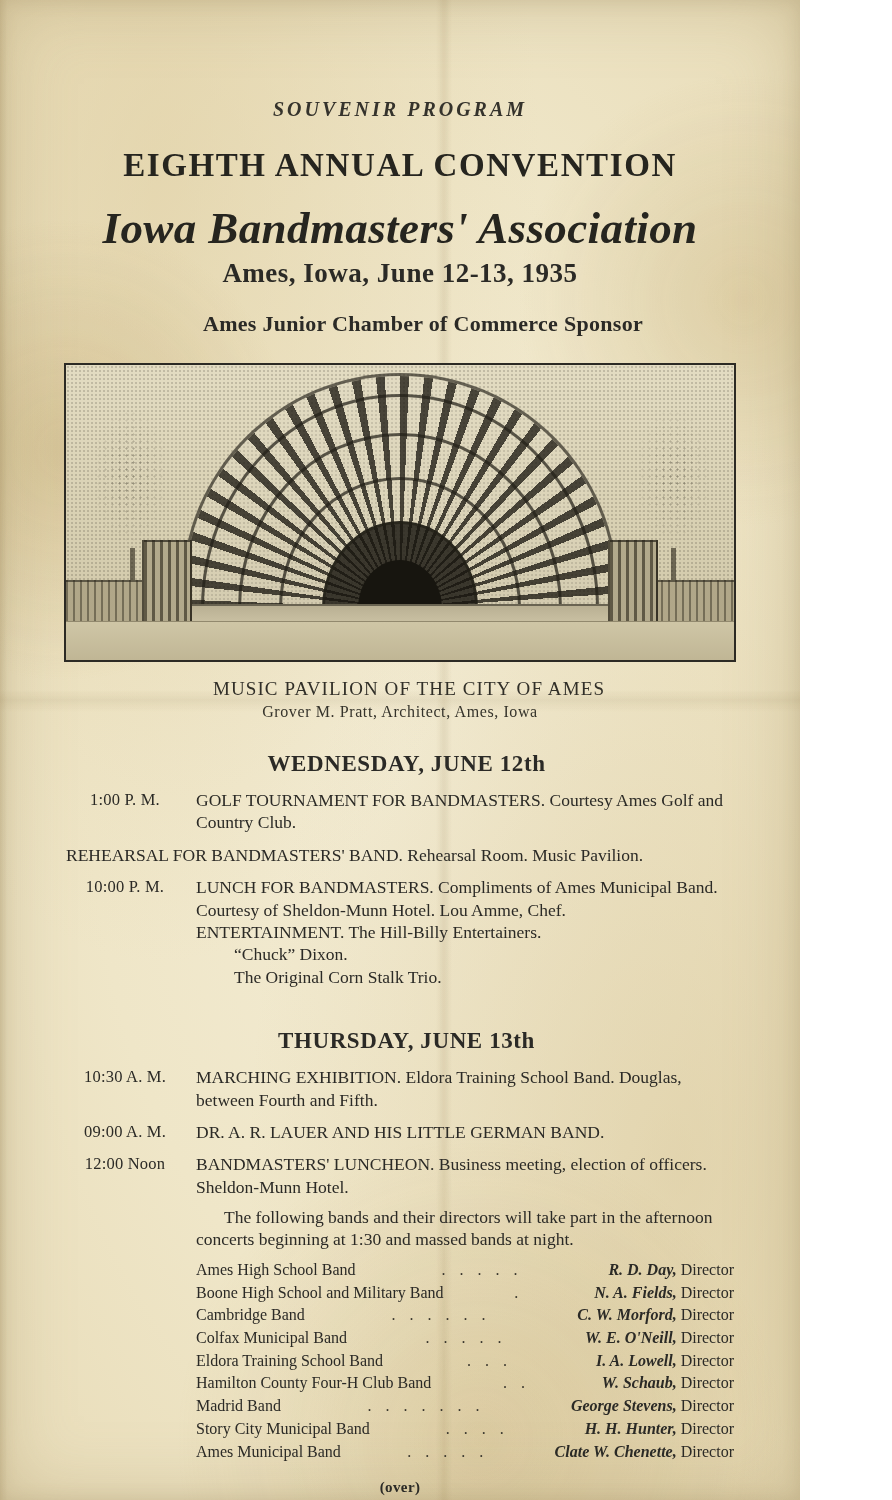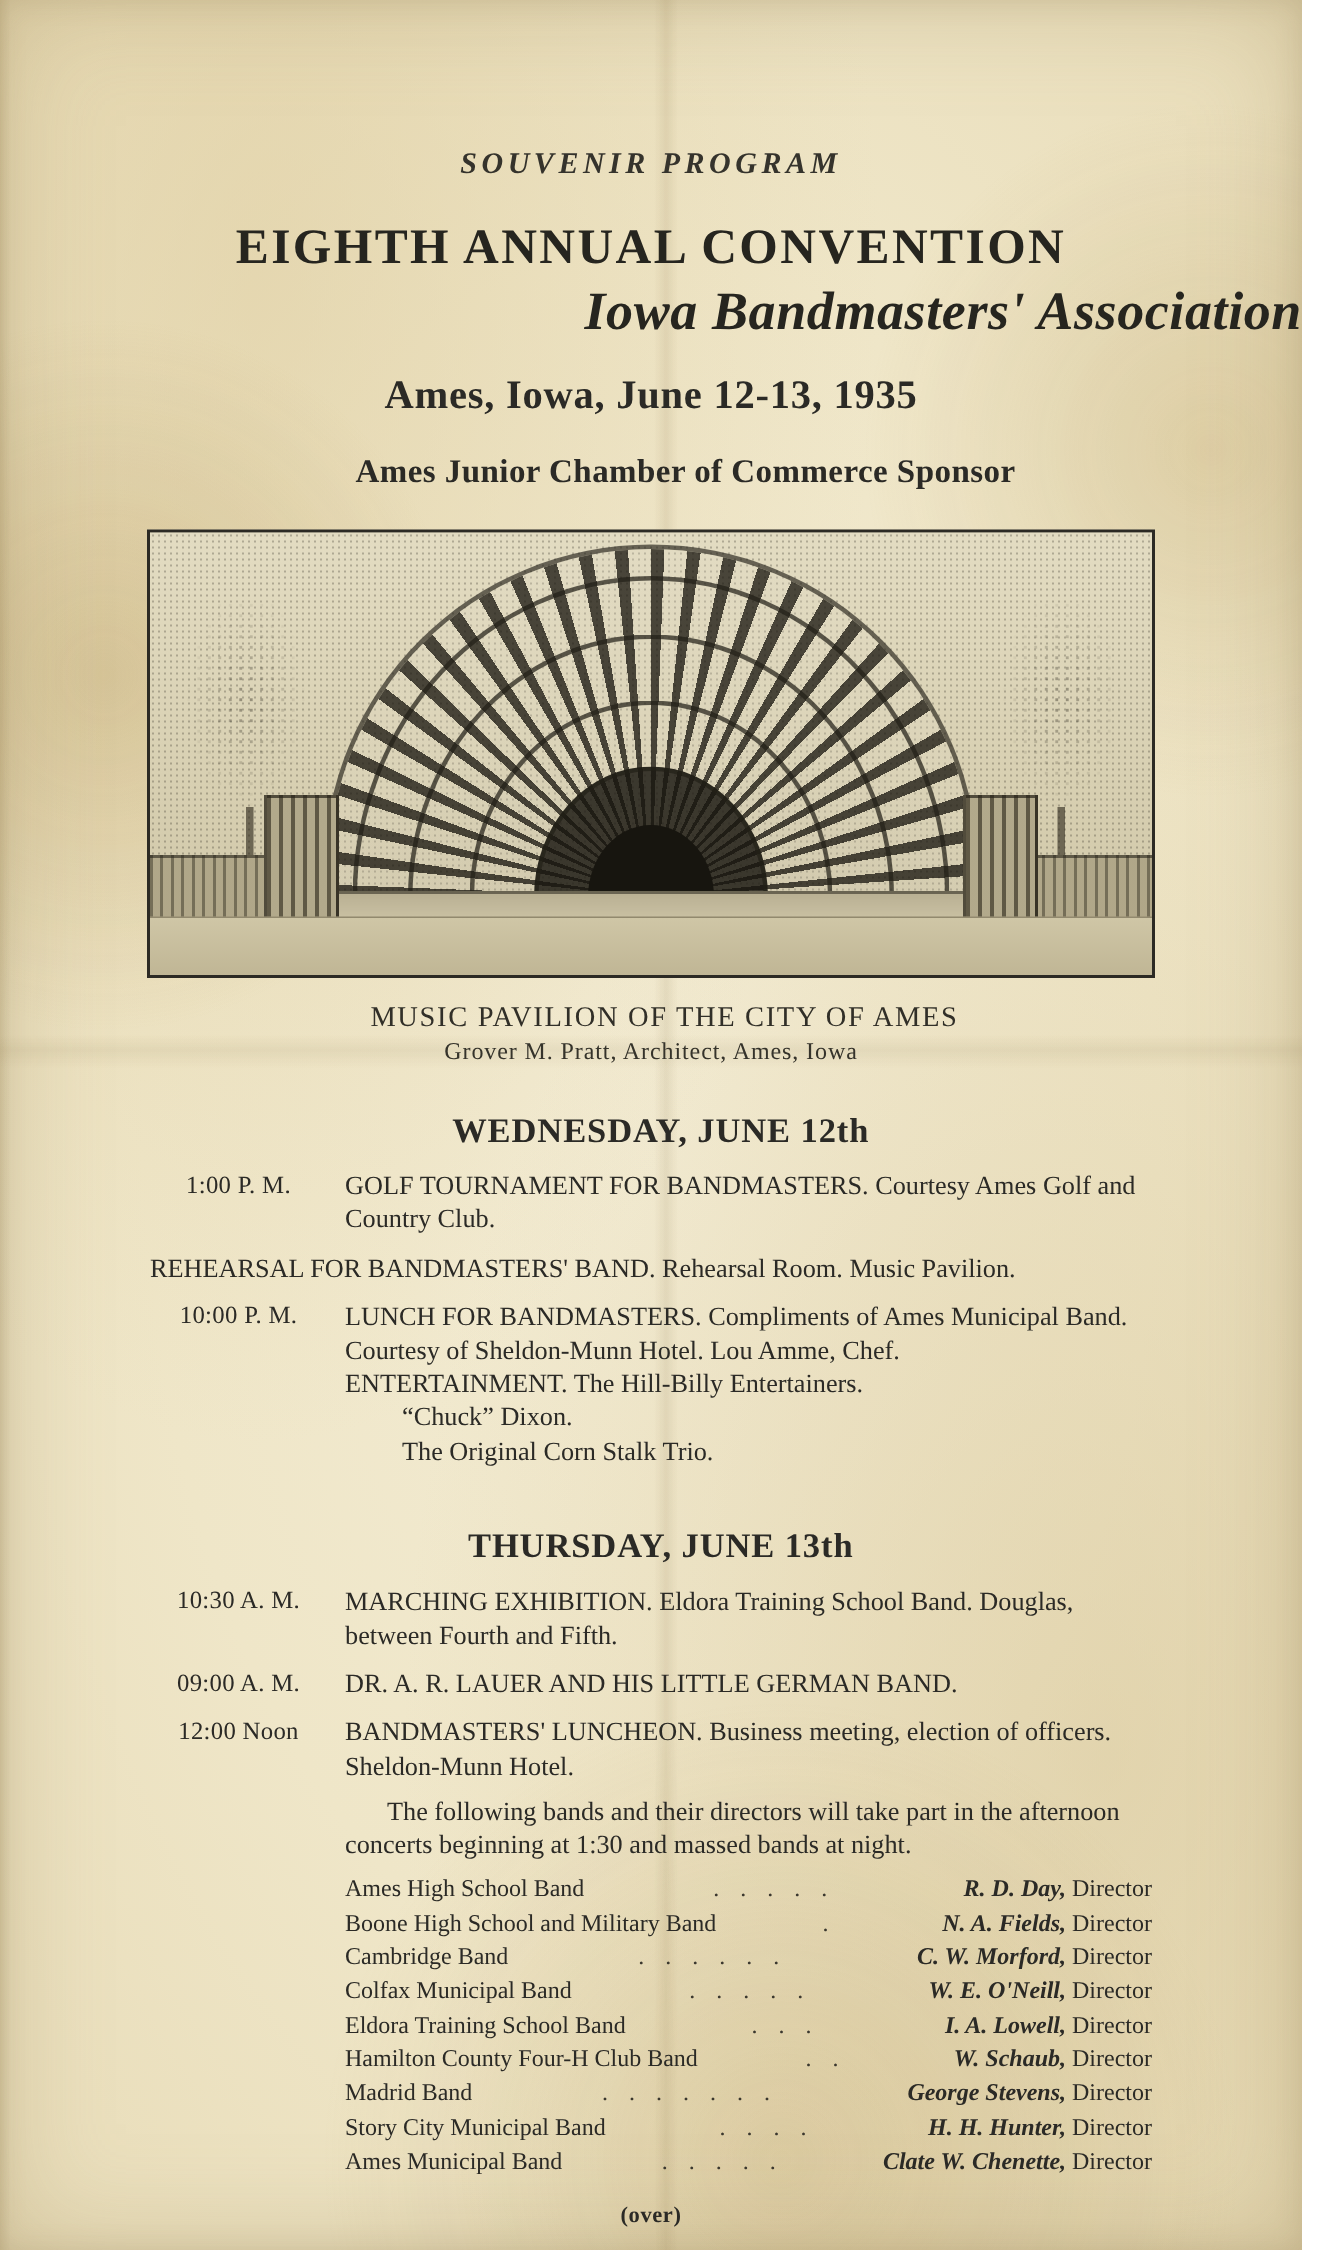--- a/index.html
+++ b/index.html
@@ -5,21 +5,21 @@
   html, body {
     margin: 0;
     padding: 0;
     background: #ffffff;
   }
   body {
     font-family: "Liberation Serif", serif;
   }
   .page {
     position: relative;
-    width: 868px;
+    width: 800px;
     height: 1500px;
     overflow: hidden;
     background:
       radial-gradient(ellipse at 20% 12%, rgba(222,205,160,0.55) 0%, rgba(222,205,160,0) 42%),
       radial-gradient(ellipse at 85% 78%, rgba(214,196,150,0.5) 0%, rgba(214,196,150,0) 45%),
       radial-gradient(ellipse at 50% 50%, #f3ecd4 0%, #efe6c8 55%, #e8dcb8 100%);
     color: #2b2a26;
   }
   
   .grain {
@@ -60,33 +60,33 @@
   }
   .title-main {
     text-align: center;
     font-size: 33px;
     font-weight: bold;
     letter-spacing: 1.6px;
     margin-top: 26px;
     color: #26251f;
   }
   .title-assoc {
-    text-align: right;
-    font-size: 36px;
+    text-align: center;
+    font-size: 45px;
     font-weight: bold;
     font-style: italic;
-    margin-top: 2px;
+    margin-top: 18px;
     letter-spacing: 0.4px;
     color: #26251f;
   }
   .title-place {
     text-align: center;
     font-size: 27px;
     font-weight: bold;
-    margin-top: 20px;
+    margin-top: 4px;
     letter-spacing: 0.5px;
   }
   .title-sponsor {
     text-align: center;
     font-size: 22px;
     font-weight: bold;
     margin-top: 22px;
     letter-spacing: 0.3px;
     margin-left: 46px;
   }

